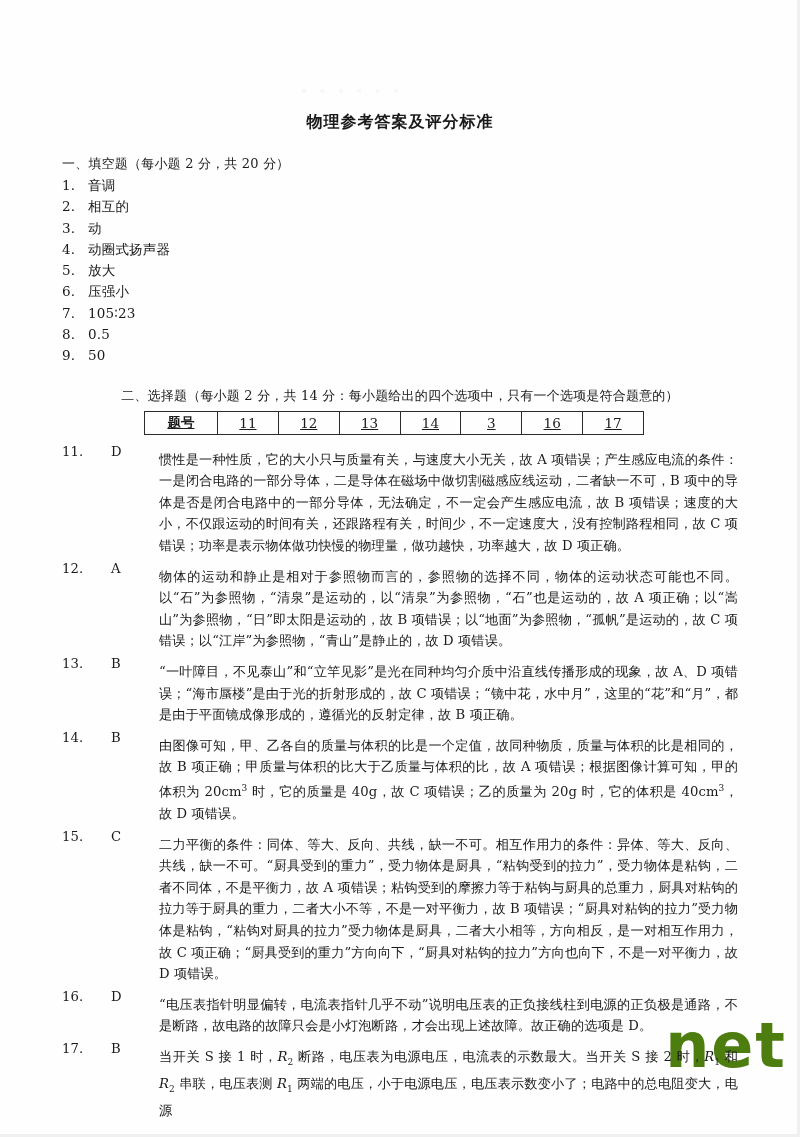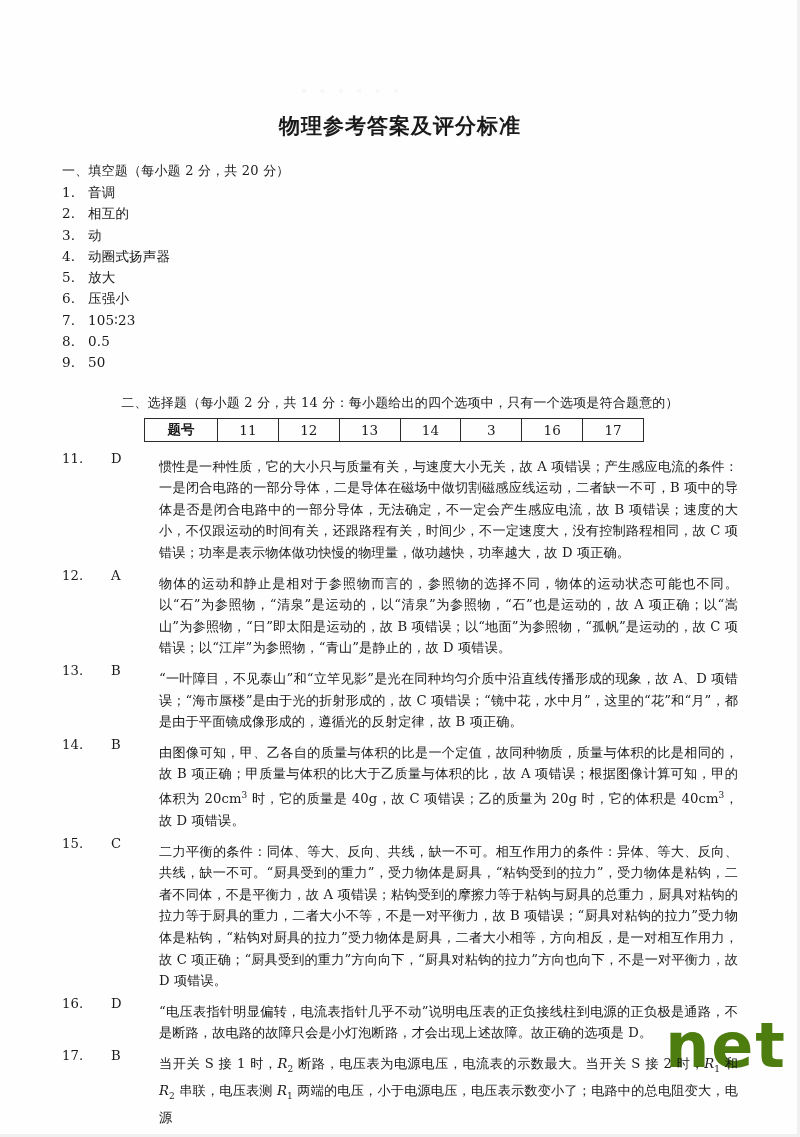--- a/index.html
+++ b/index.html
@@ -56,21 +56,21 @@
     font-size: 22px;
     color: #f7f7f7;
     letter-spacing: 10px;
   }
 
   .layer { position: relative; z-index: 2; }
 
   
   .doc-title {
     text-align: center;
-    font-size: 21px;
+    font-size: 16px;
     font-weight: bold;
     letter-spacing: 1px;
     margin: 0;
     padding-top: 112px;
     font-family: "DejaVu Serif", "Liberation Serif", serif;
   }
 
   
   .section-heading {
     font-size: 13px;
@@ -110,20 +110,21 @@
     table-layout: fixed;
     width: 500px;
   }
   table.answer-table td, table.answer-table th {
     border: 1.4px solid #2b2b2b;
     text-align: center;
     font-size: 13.5px;
     height: 22px;
     font-weight: normal;
     padding: 0;
+    text-decoration: underline;
   }
   table.answer-table .hdr-cell {
     font-weight: bold;
     width: 72px;
   }
 
   
   .explain-list {
     margin: 0;
     padding-top: 6px;

